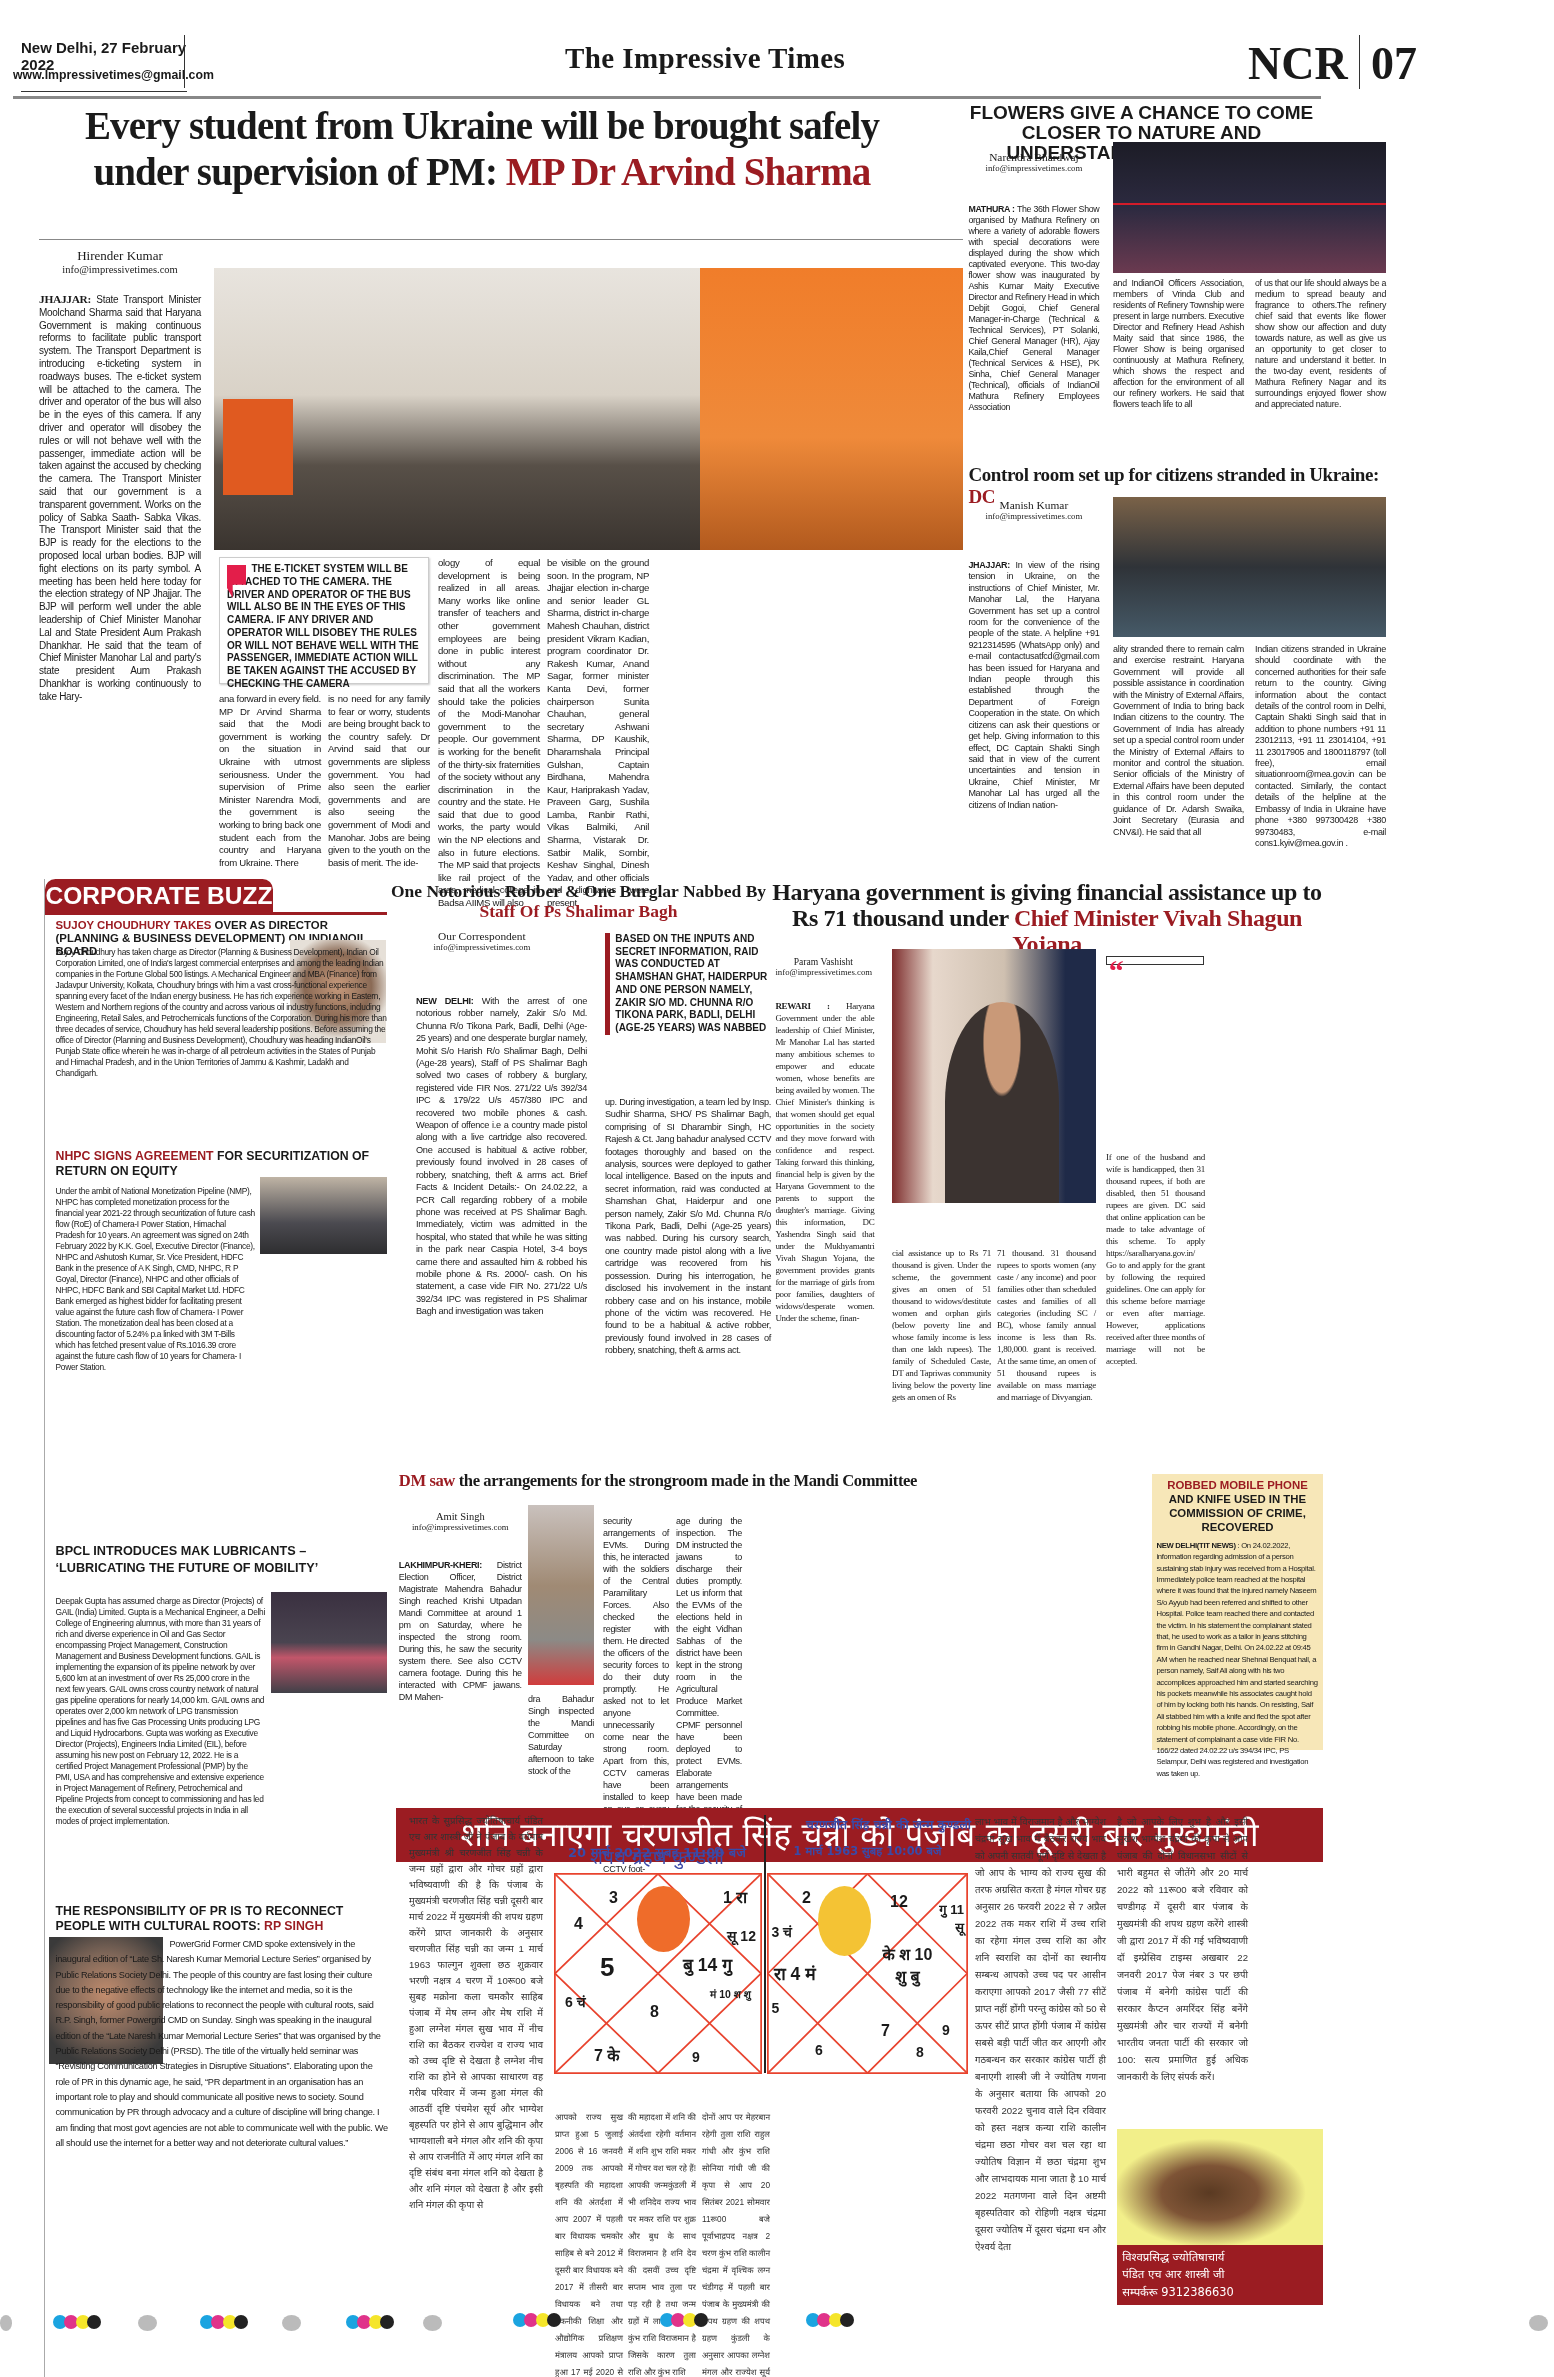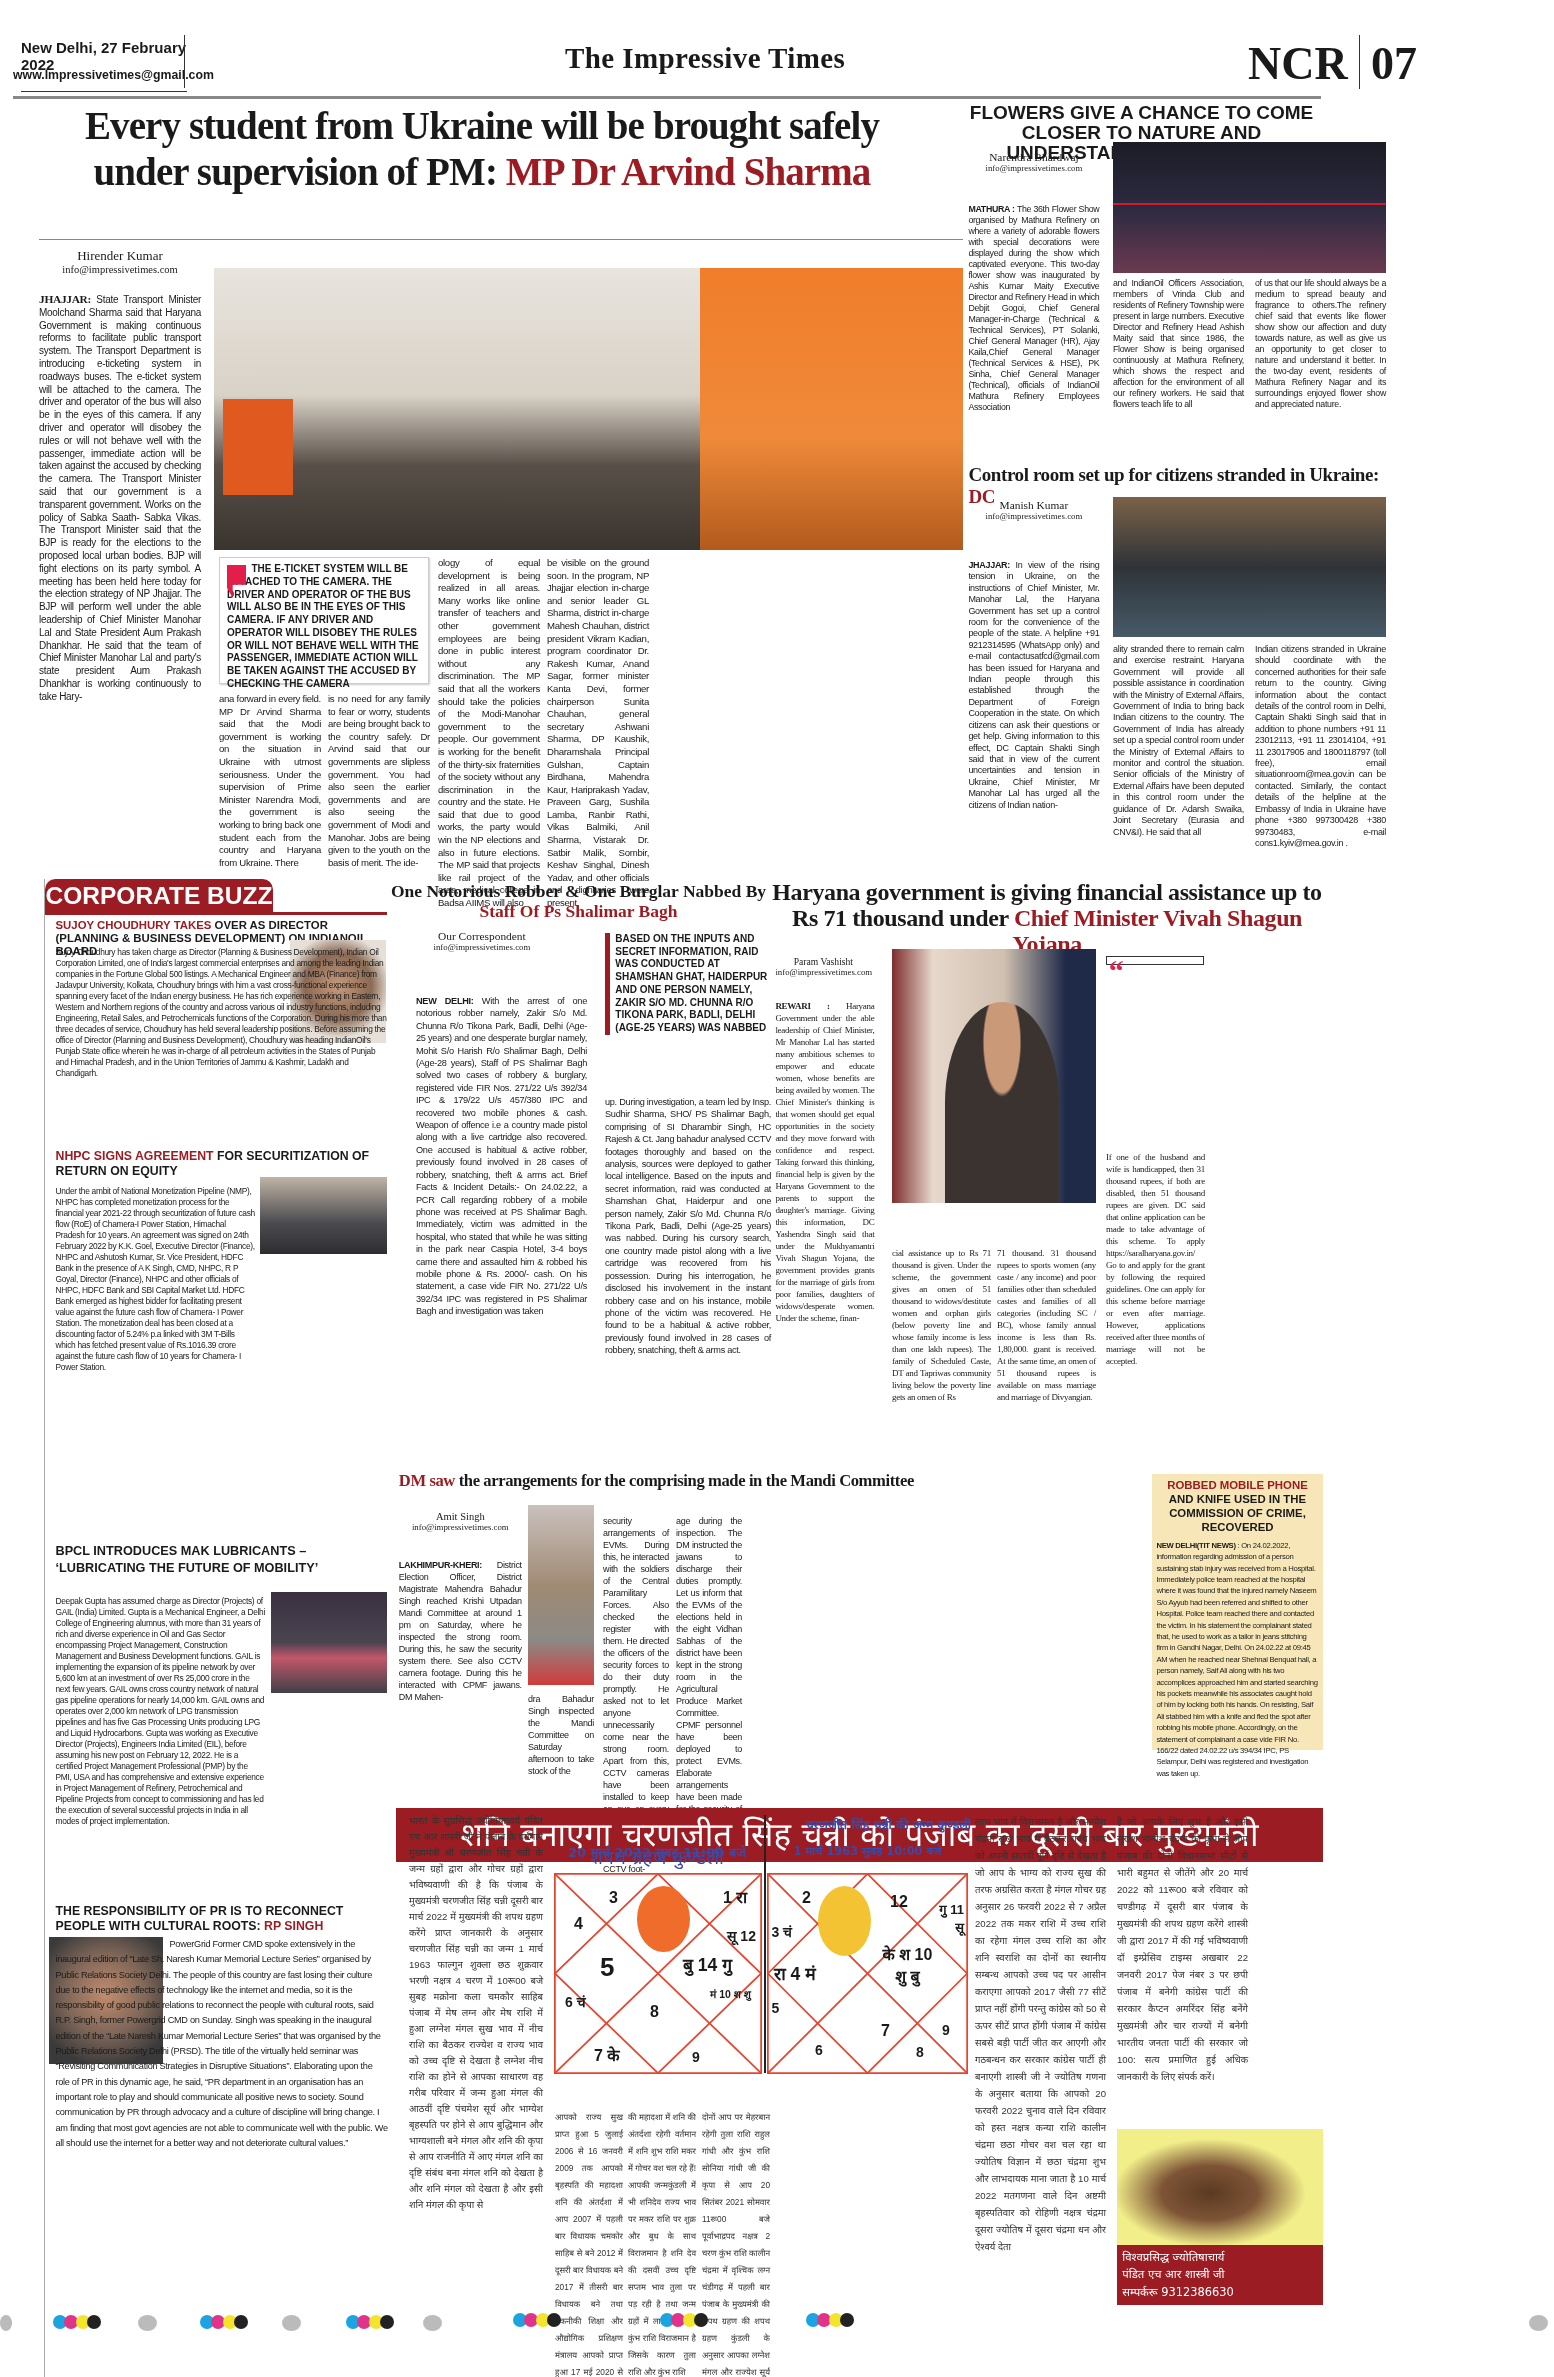--- a/index.html
+++ b/index.html
@@ -158,21 +158,21 @@
   <p class="abs body-text serif" style="left:121px;top:368px;width:99px;font-size:9px;line-height:12px;">cial assistance up to Rs 71 thousand is given. Under the scheme, the government gives an omen of 51 thousand to widows/destitute women and orphan girls (below poverty line and whose family income is less than one lakh rupees). The family of Scheduled Caste, DT and Tapriwas community living below the poverty line gets an omen of Rs</p>
   <p class="abs body-text serif" style="left:226px;top:368px;width:99px;font-size:9px;line-height:12px;">71 thousand. 31 thousand rupees to sports women (any caste / any income) and poor families other than scheduled castes and families of all categories (including SC / BC), whose family annual income is less than Rs. 1,80,000. grant is received. At the same time, an omen of 51 thousand rupees is available on mass marriage and marriage of Divyangian.</p>
   <div class="abs" style="left:335px;top:77px;width:98px;border:0.9px solid #333;padding:3.5px;">
     <span class="abs" style="left:1.8px;top:-3.5px;font-size:30px;color:#e31e4a;font-family:'Liberation Serif',serif;font-weight:bold;">“</span>
   </div>
   <p class="abs body-text serif" style="left:335px;top:272px;width:99px;font-size:9px;line-height:12px;">If one of the husband and wife is handicapped, then 31 thousand rupees, if both are disabled, then 51 thousand rupees are given. DC said that online application can be made to take advantage of this scheme. To apply https://saralharyana.gov.in/ Go to and apply for the grant by following the required guidelines. One can apply for this scheme before marriage or even after marriage. However, applications received after three months of marriage will not be accepted.</p>
 </div>
 
 <div class="abs" style="left:390px;top:1467px;width:767px;height:289px;">
   <h2 class="abs serif" style="left:8.8px;top:4.4px;width:753px;font-size:16.6px;font-weight:bold;letter-spacing:-0.4px;">
-    <span class="red">DM saw</span><span> the arrangements for the comprising made in the Mandi Committee</span>
+    <span class="red">DM saw</span><span> the arrangements for the strongroom made in the Mandi Committee</span>
   </h2>
   <div class="abs byline" style="left:8.8px;top:44px;width:123px;">
     <div class="name" style="font-size:10.5px;">Amit Singh</div>
     <div class="mail" style="font-size:8.8px;">info@impressivetimes.com</div>
   </div>
   <p class="abs body-text cond" style="left:8.8px;top:92px;width:123px;font-size:9px;line-height:12px;">
     <b>LAKHIMPUR-KHERI:</b> <span>District Election Officer, District Magistrate Mahendra Bahadur Singh reached Krishi Utpadan Mandi Committee at around 1 pm on Saturday, where he inspected the strong room. During this, he saw the security system there. See also CCTV camera footage. During this he interacted with CPMF jawans. DM Mahen-</span>
   </p>
   <div class="abs photo" style="left:138px;top:38px;width:66px;height:180px;background:linear-gradient(180deg,#c9c1bd 0%,#a08a74 45%,#8c8a86 75%,#d03c3c 100%);"></div>
   <p class="abs body-text cond" style="left:138px;top:226px;width:66px;font-size:9px;line-height:12px;">dra Bahadur Singh inspected the Mandi Committee on Saturday afternoon to take stock of the</p>

